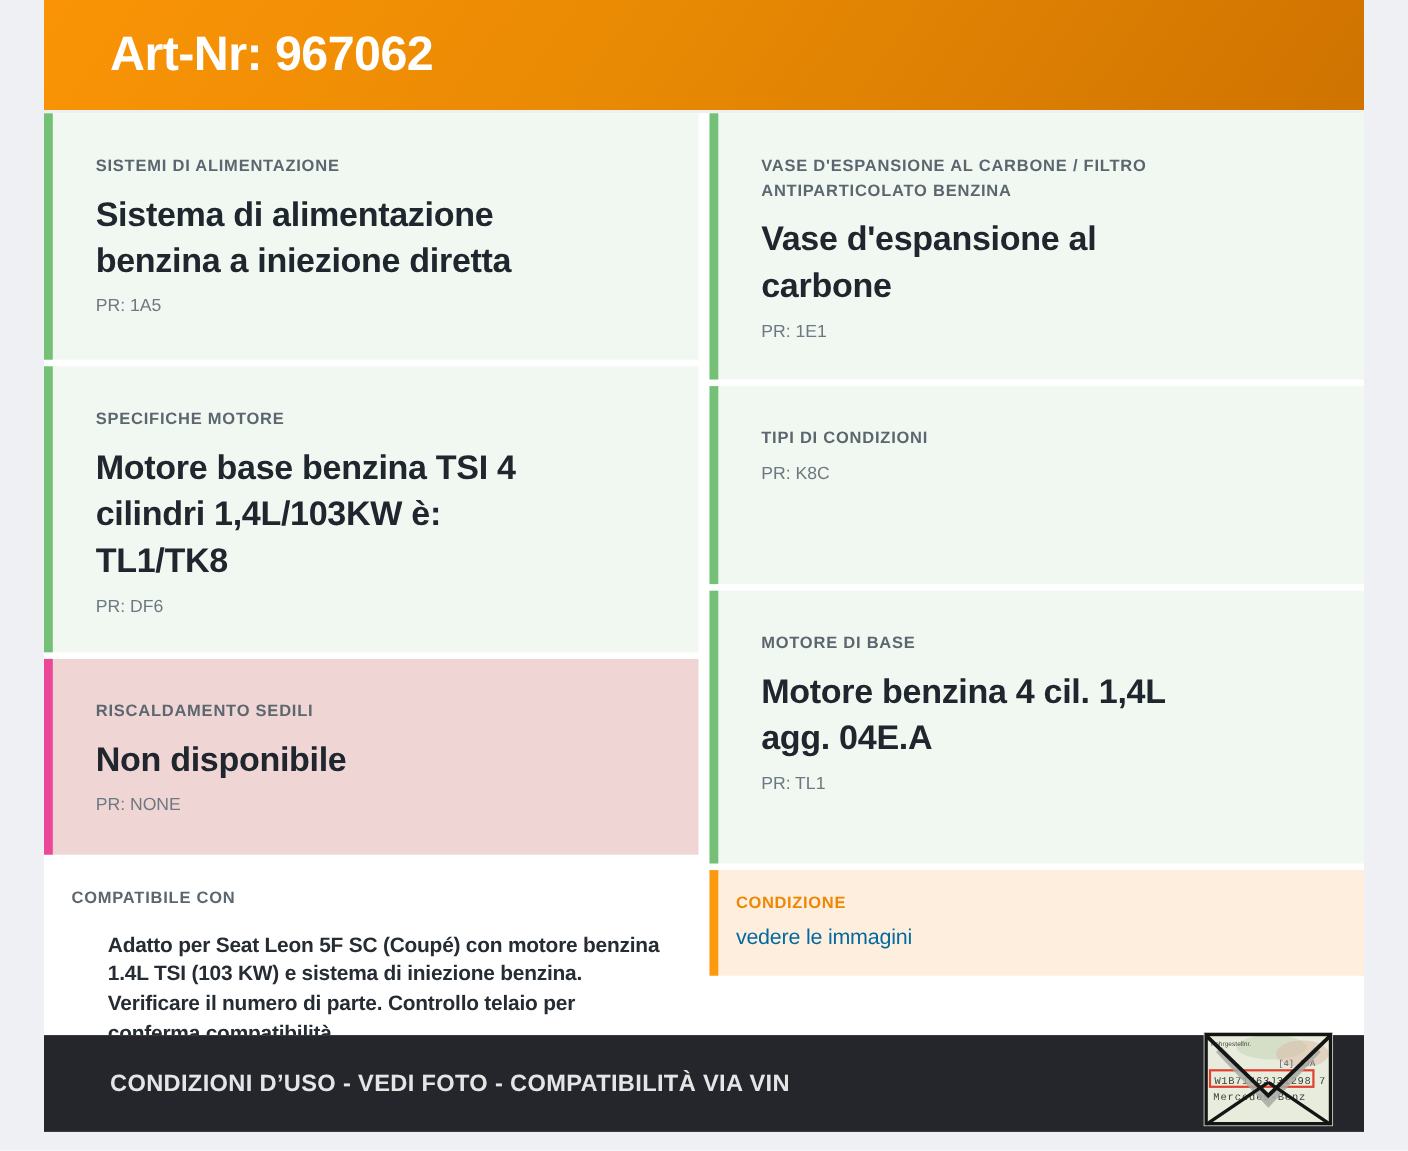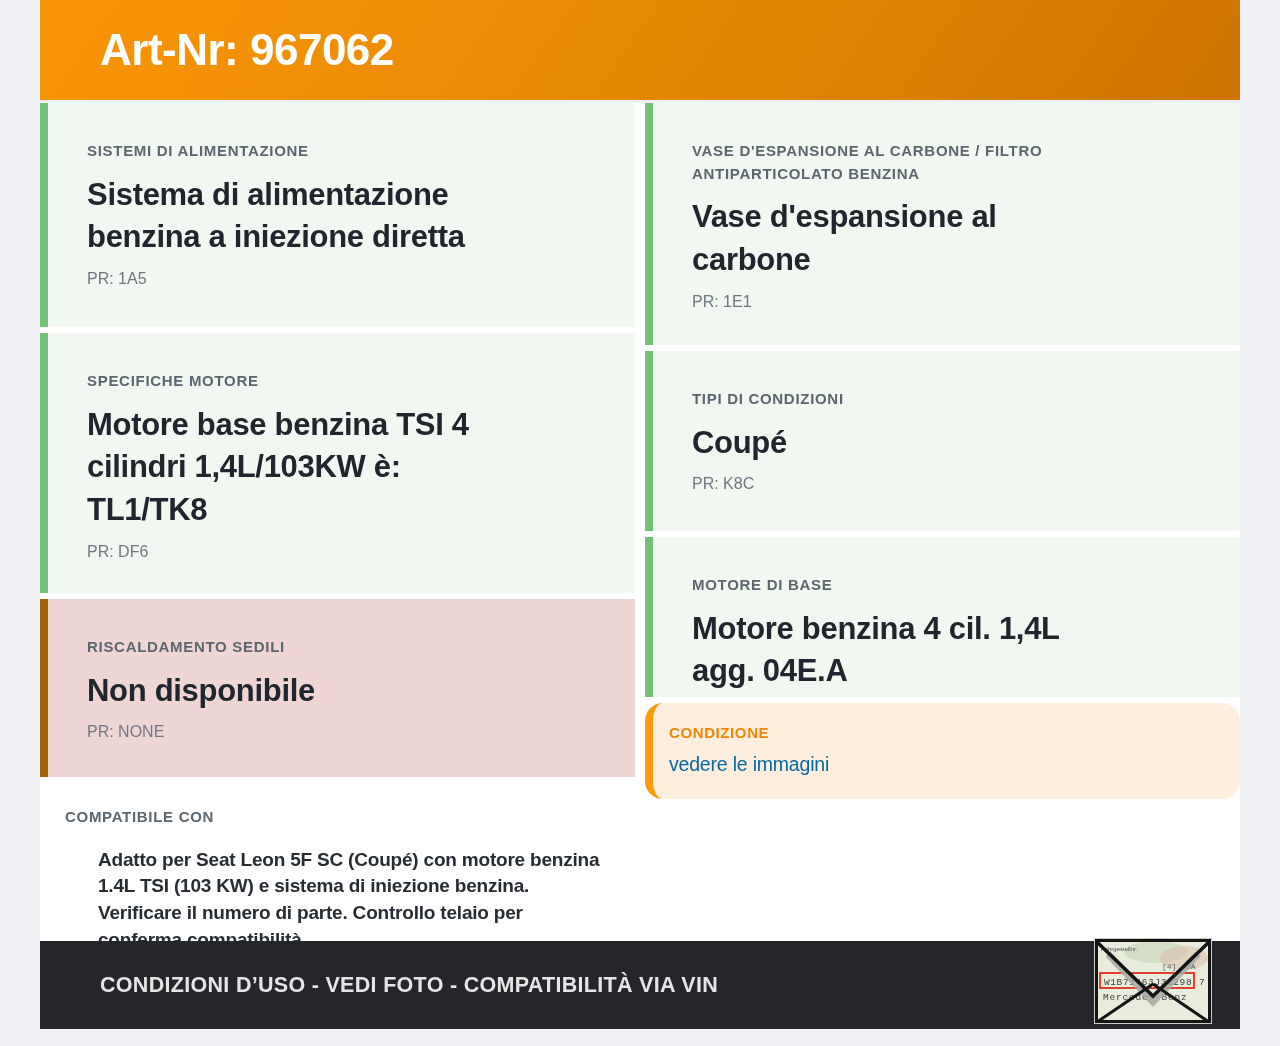--- a/index.html
+++ b/index.html
@@ -26,22 +26,22 @@
   .columns {
     margin-top:3px; height:838px;
     display:flex; gap:10px;
     background:#ffffff;
   }
   .col { flex:1 1 0; background:#ffffff; display:flex; flex-direction:column; gap:6px; }
 
   .card { position:relative; overflow:hidden; }
   .card .inner { padding:37px 26px 0 39px; }
   .card.green { background:#f1f8f2; border-left:8px solid #74c077; }
-  .card.red   { background:#f0d5d5; border-left:8px solid #a16207; }
-  .card.condition { background:#fdeedd; border-left:8px solid #fa9a0c;border-radius:18px; }
+  .card.red   { background:#f0d5d5; border-left:8px solid #ec4899; }
+  .card.condition { background:#fdeedd; border-left:8px solid #fa9a0c; }
   .card.condition .inner { padding:19px 20px 0 16px; }
   .card.plain { background:#ffffff; }
   .card.plain .inner { padding:23px 15px 0 25px; }
 
   .label {
     font-size:15px; font-weight:bold; color:#5c666e;
     letter-spacing:0.7px; line-height:1.5; margin-bottom:11px;
   }
   .title {
     font-size:31px; font-weight:bold; color:#20262d;
@@ -136,26 +136,25 @@
 ANTIPARTICOLATO BENZINA</div>
           <h2 class="title multiline">Vase d'espansione al
 carbone</h2>
           <div class="pr">PR: 1E1</div>
         </div>
       </article>
 
       <article class="card green" style="height:180px">
         <div class="inner">
           <div class="label">TIPI DI CONDIZIONI</div>
-          <h2 class="title multiline">Coupé</h2>
           <div class="pr">PR: K8C</div>
         </div>
       </article>
 
-      <article class="card green" style="height:160px">
+      <article class="card green" style="height:248px">
         <div class="inner">
           <div class="label">MOTORE DI BASE</div>
           <h2 class="title multiline">Motore benzina 4 cil. 1,4L
 agg. 04E.A</h2>
           <div class="pr">PR: TL1</div>
         </div>
       </article>
 
       <article class="card condition" style="height:96px">
         <div class="inner">

